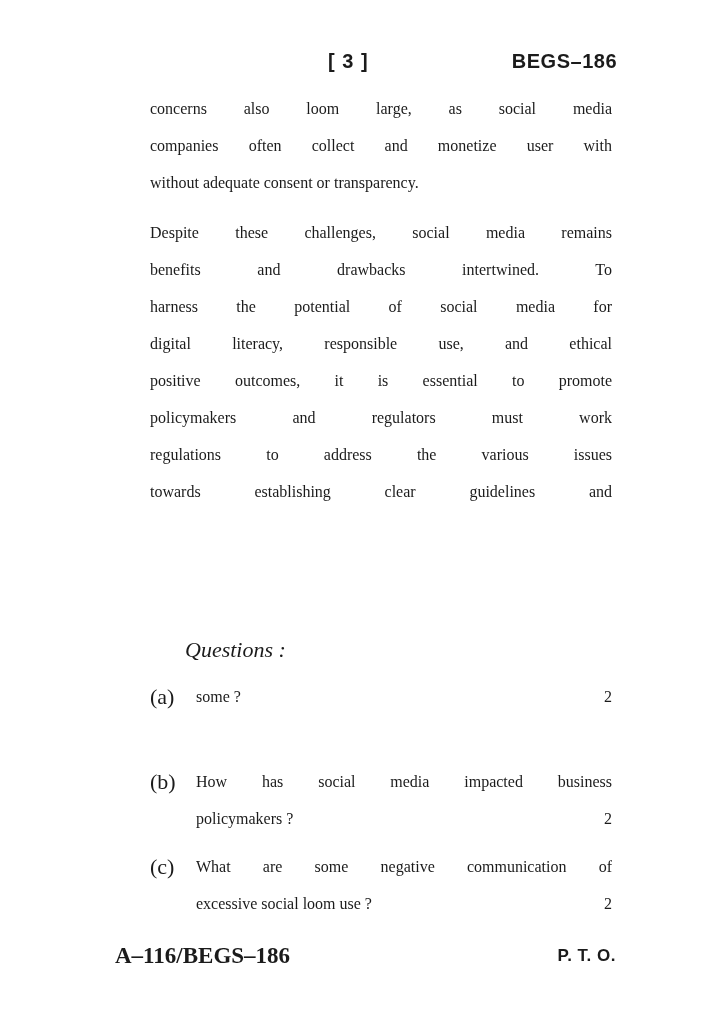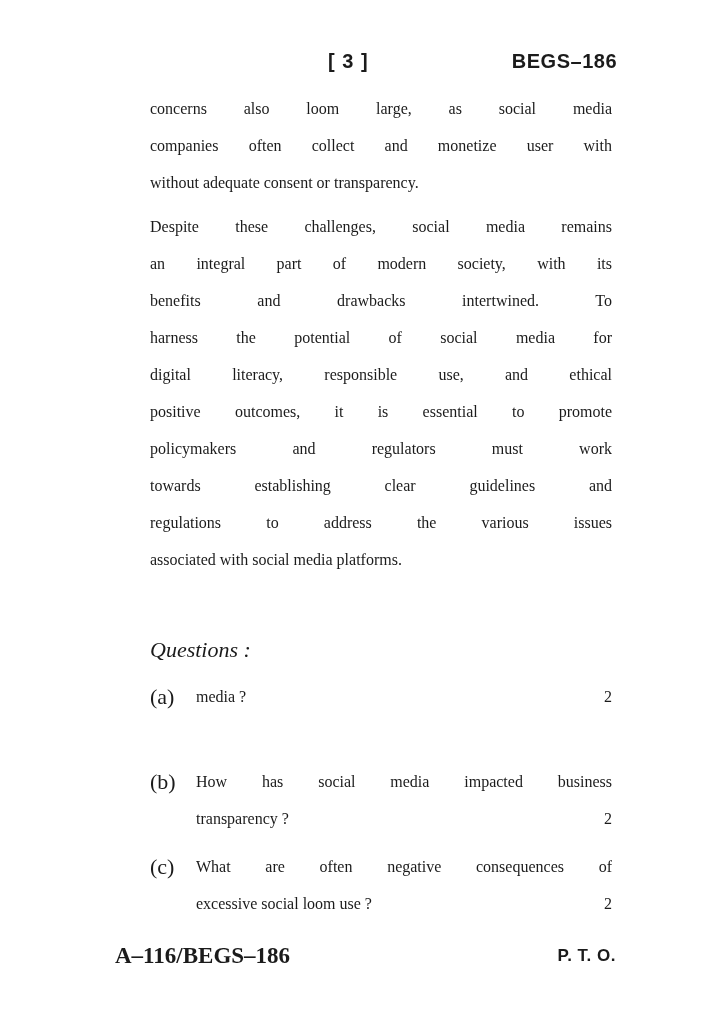--- a/index.html
+++ b/index.html
@@ -24,21 +24,21 @@
   
   .col { left:150px; width:462px; }
   .bline {
     display:block; height:37px; line-height:37px;
     font-size:16px;
     text-align:justify; text-align-last:justify; text-justify:inter-word;
     white-space:normal; overflow:hidden;
   }
   .endline { text-align-last:left; }
 
-  .qheading { font-style:italic; font-size:22px; height:37px; line-height:37px; }
+  .qheading { font-style:italic; font-size:22px; height:37px; line-height:37px;margin-left:35px; }
 
   .qitem { display:flex; }
   .qlabel { width:46px; flex:0 0 46px; font-size:22px; height:37px; line-height:37px; }
   .qlines { flex:1; }
   .marksline { display:flex; justify-content:space-between; text-align:left; }
   .marksline .qtext { white-space:nowrap; }
   .marks { text-align:right; }
 
   
   .ftr { left:0; top:941px; width:724px; height:30px; }
@@ -57,60 +57,58 @@
     <span class="pageno">[ 3 ]</span>
     <span class="coursecode">BEGS–186</span>
   </div>
 
   <div class="abs col" style="top:90px">
     <div class="bline">concerns also loom large, as social media</div>
     <div class="bline">companies often collect and monetize user with</div>
     <div class="bline endline">without adequate consent or transparency.</div>
   </div>
 
-  <div class="abs col" style="top:208px">
+  <div class="abs col" style="top:214px">
     <div class="bline">Despite these challenges, social media remains</div>
-    <div class="bline">an integral part of modern society, with its</div>
     <div class="bline">benefits and drawbacks intertwined. To</div>
     <div class="bline">harness the potential of social media for</div>
     <div class="bline">digital literacy, responsible use, and ethical</div>
     <div class="bline">positive outcomes, it is essential to promote</div>
     <div class="bline">policymakers and regulators must work</div>
+    <div class="bline">regulations to address the various issues</div>
     <div class="bline">towards establishing clear guidelines and</div>
-    <div class="bline">regulations to address the various issues</div>
-    <div class="bline endline">associated with social media platforms.</div>
   </div>
 
   <div class="abs col qheading" style="top:631px">Questions :</div>
 
   <div class="abs col qitem" style="top:678px">
     <div class="qlabel">(a)</div>
     <div class="qlines">
       <div class="bline marksline">
-        <span class="qtext">media ?</span>
+        <span class="qtext">some ?</span>
         <span class="marks">2</span>
       </div>
     </div>
   </div>
 
   <div class="abs col qitem" style="top:763px">
     <div class="qlabel">(b)</div>
     <div class="qlines">
       <div class="bline">How has social media impacted business</div>
       <div class="bline marksline">
-        <span class="qtext">transparency ?</span>
+        <span class="qtext">policymakers ?</span>
         <span class="marks">2</span>
       </div>
     </div>
   </div>
 
   <div class="abs col qitem" style="top:848px">
     <div class="qlabel">(c)</div>
     <div class="qlines">
-      <div class="bline">What are often negative consequences of</div>
+      <div class="bline">What are some negative communication of</div>
       <div class="bline marksline">
         <span class="qtext">excessive social loom use ?</span>
         <span class="marks">2</span>
       </div>
     </div>
   </div>
 
   <div class="abs ftr">
     <span class="ftrcode">A–116/BEGS–186</span>
     <span class="pto">P. T. O.</span>

